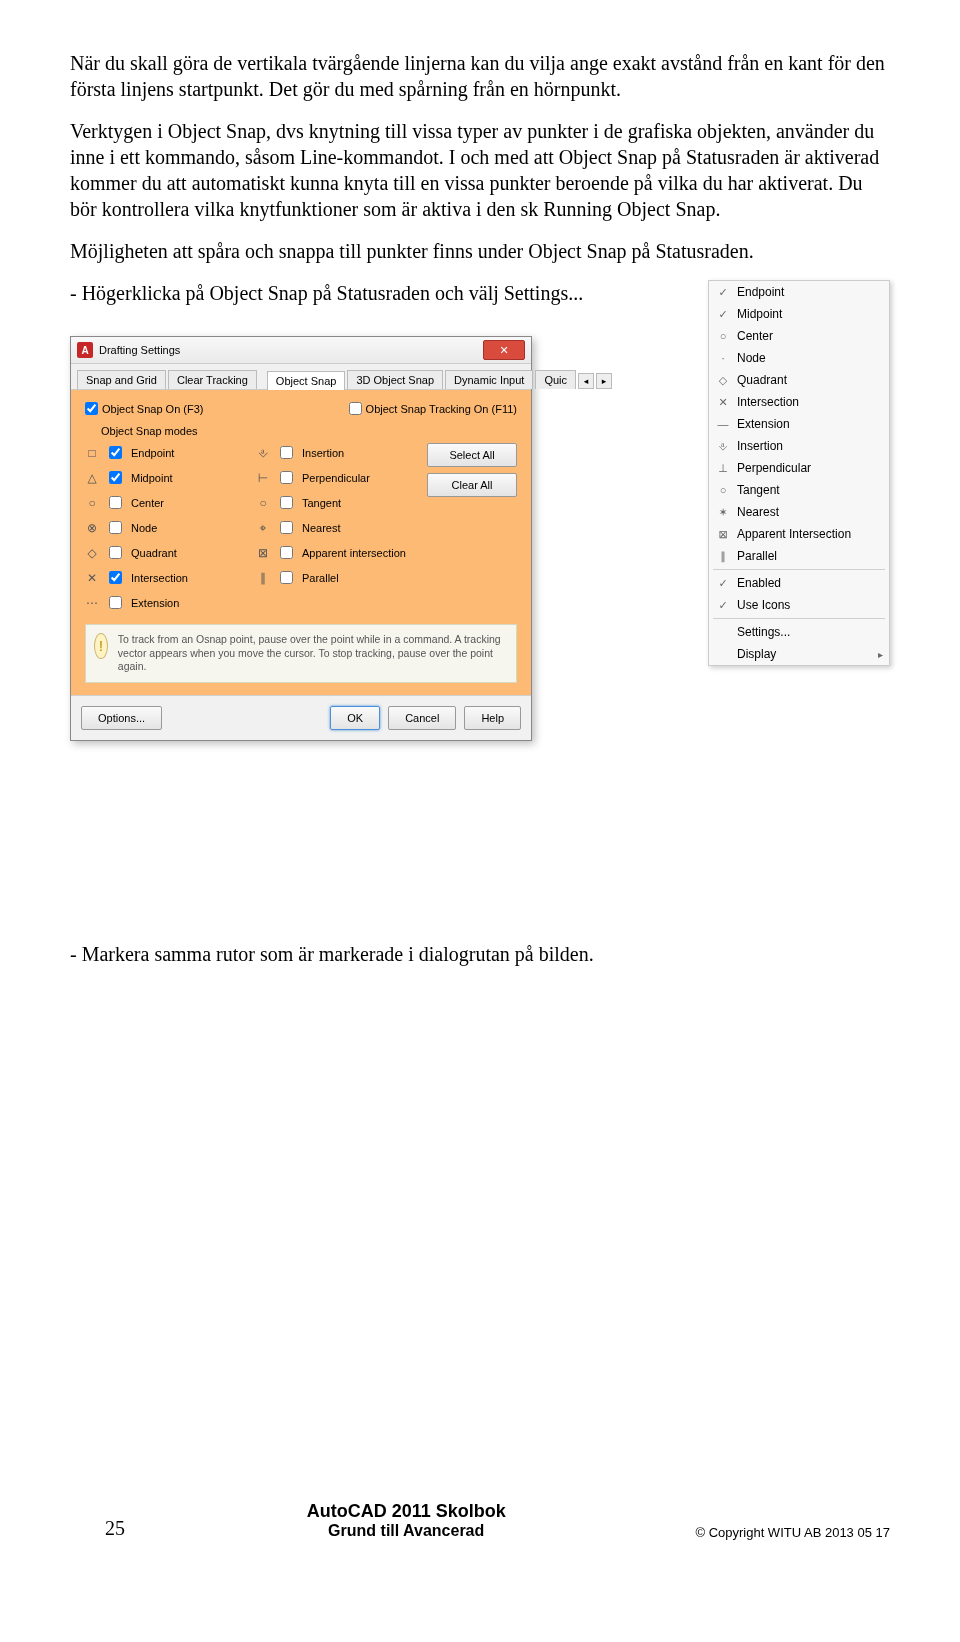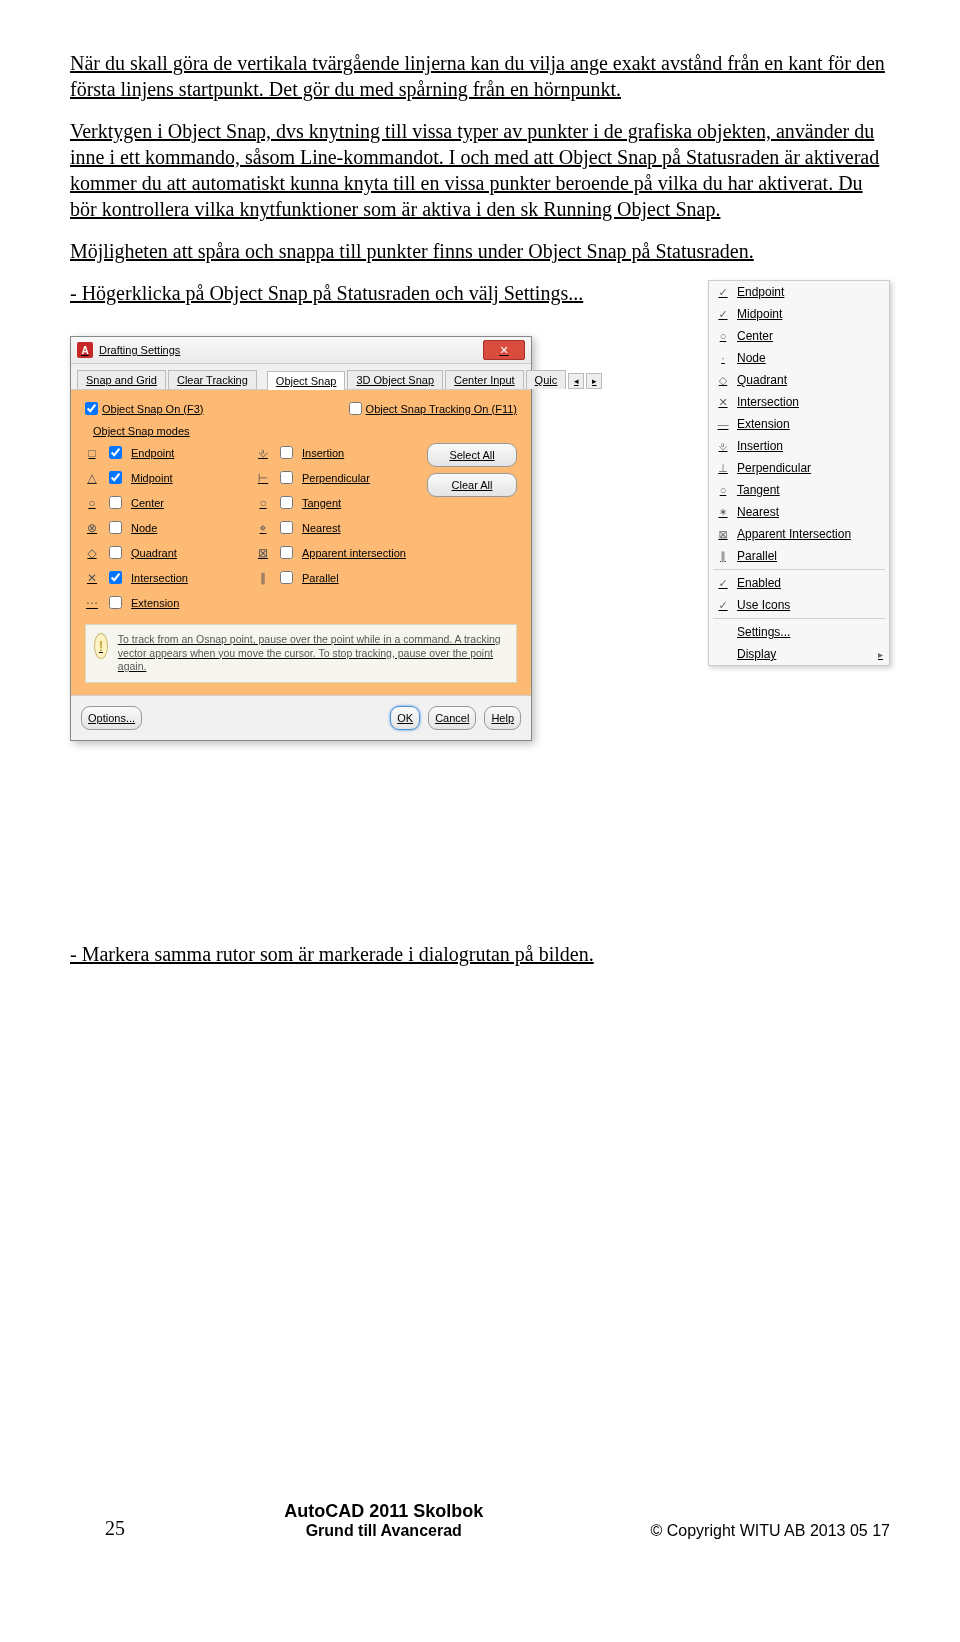--- a/index.html
+++ b/index.html
@@ -8,21 +8,20 @@
     background: #fff;
     font-family: "Times New Roman", serif;
     color: #000;
     width: 960px;
   }
   .page {
     padding: 50px 70px 20px 70px;
     min-height: 1560px;
     position: relative;
     box-sizing: border-box;
-    text-decoration: underline;
   }
   .para {
     font-size: 20px;
     line-height: 1.3;
     margin: 0 0 16px 0;
   }
   .content-row {
     display: flex;
     gap: 20px;
     align-items: flex-start;
@@ -137,21 +136,21 @@
     display:flex;
     justify-content:space-between;
     margin-bottom:10px;
   }
   .chk {
     display:flex;align-items:center;gap:4px;
   }
   .chk input { margin:0; }
   .group-label {
     font-size:11px;
-    margin: 4px 0 6px 8px;
+    margin: 4px 0 6px 16px;
   }
   .snap-grid {
     display:flex;
     gap: 10px;
   }
   .snap-col {
     flex:1;
     display:flex;
     flex-direction:column;
     gap:6px;
@@ -166,25 +165,25 @@
     text-align:center;
     color:#555;
     font-size:12px;
   }
   .btn-col {
     display:flex;flex-direction:column;gap:6px;align-items:stretch;width:90px;
   }
   .win-btn {
     background: linear-gradient(#fafafa,#e4e4e4);
     border:1px solid #999;
-    border-radius:9px;
+    border-radius:2px;
     height:22px;
     font-size:11px;
     display:flex;align-items:center;justify-content:center;
-    padding:0 6px;
+    padding:0 16px;
   }
   .tip-box {
     margin-top:12px;
     background:#f6f6ef;
     border:1px solid #d8d8c0;
     padding:8px;
     display:flex;
     gap:10px;
     font-size:10.5px;
     color:#555;
@@ -213,21 +212,21 @@
     align-items:flex-end;
     justify-content:space-between;
     font-size:14px;
   }
   .footer .center {
     text-align:center;
     font-family: Arial, sans-serif;
   }
   .footer .center .t1 {font-weight:bold;font-size:18px;}
   .footer .center .t2 {font-weight:bold;font-size:16px;}
-  .footer .right {font-family: Arial, sans-serif;font-size:16px;margin-left:8px;}
+  .footer .right {font-family: Arial, sans-serif;font-size:13px;margin-left:8px;}
   .footer .pagenum {font-size:20px;margin-left:35px;}
 </style>
 </head>
 <body>
 
 <div class="page">
 
   <p class="para">När du skall göra de vertikala tvärgående linjerna kan du vilja ange exakt avstånd från en kant för den första linjens startpunkt. Det gör du med spårning från en hörnpunkt.</p>
   <p class="para">Verktygen i Object Snap, dvs knytning till vissa typer av punkter i de grafiska objekten, använder du inne i ett kommando, såsom Line-kommandot. I och med att Object Snap på Statusraden är aktiverad kommer du att automatiskt kunna knyta till en vissa punkter beroende på vilka du har aktiverat. Du bör kontrollera vilka knytfunktioner som är aktiva i den sk Running Object Snap.</p>
   <p class="para">Möjligheten att spåra och snappa till punkter finns under Object Snap på Statusraden.</p>
@@ -240,21 +239,21 @@
         <div class="titlebar">
           <div class="app-icon">A</div>
           <div class="title-text">Drafting Settings</div>
           <div class="close-btn">✕</div>
         </div>
         <div class="tab-strip">
           <div class="tab">Snap and Grid</div>
           <div class="tab">Clear Tracking</div>
           <div class="tab active">Object Snap</div>
           <div class="tab">3D Object Snap</div>
-          <div class="tab">Center Input</div>
+          <div class="tab">Dynamic Input</div>
           <div class="tab">Quic</div>
           <div class="tab-scroll">
             <div>◂</div>
             <div>▸</div>
           </div>
         </div>
         <div class="dialog-body">
           <div class="top-checks">
             <label class="chk">
               <input type="checkbox" checked="" style="">

